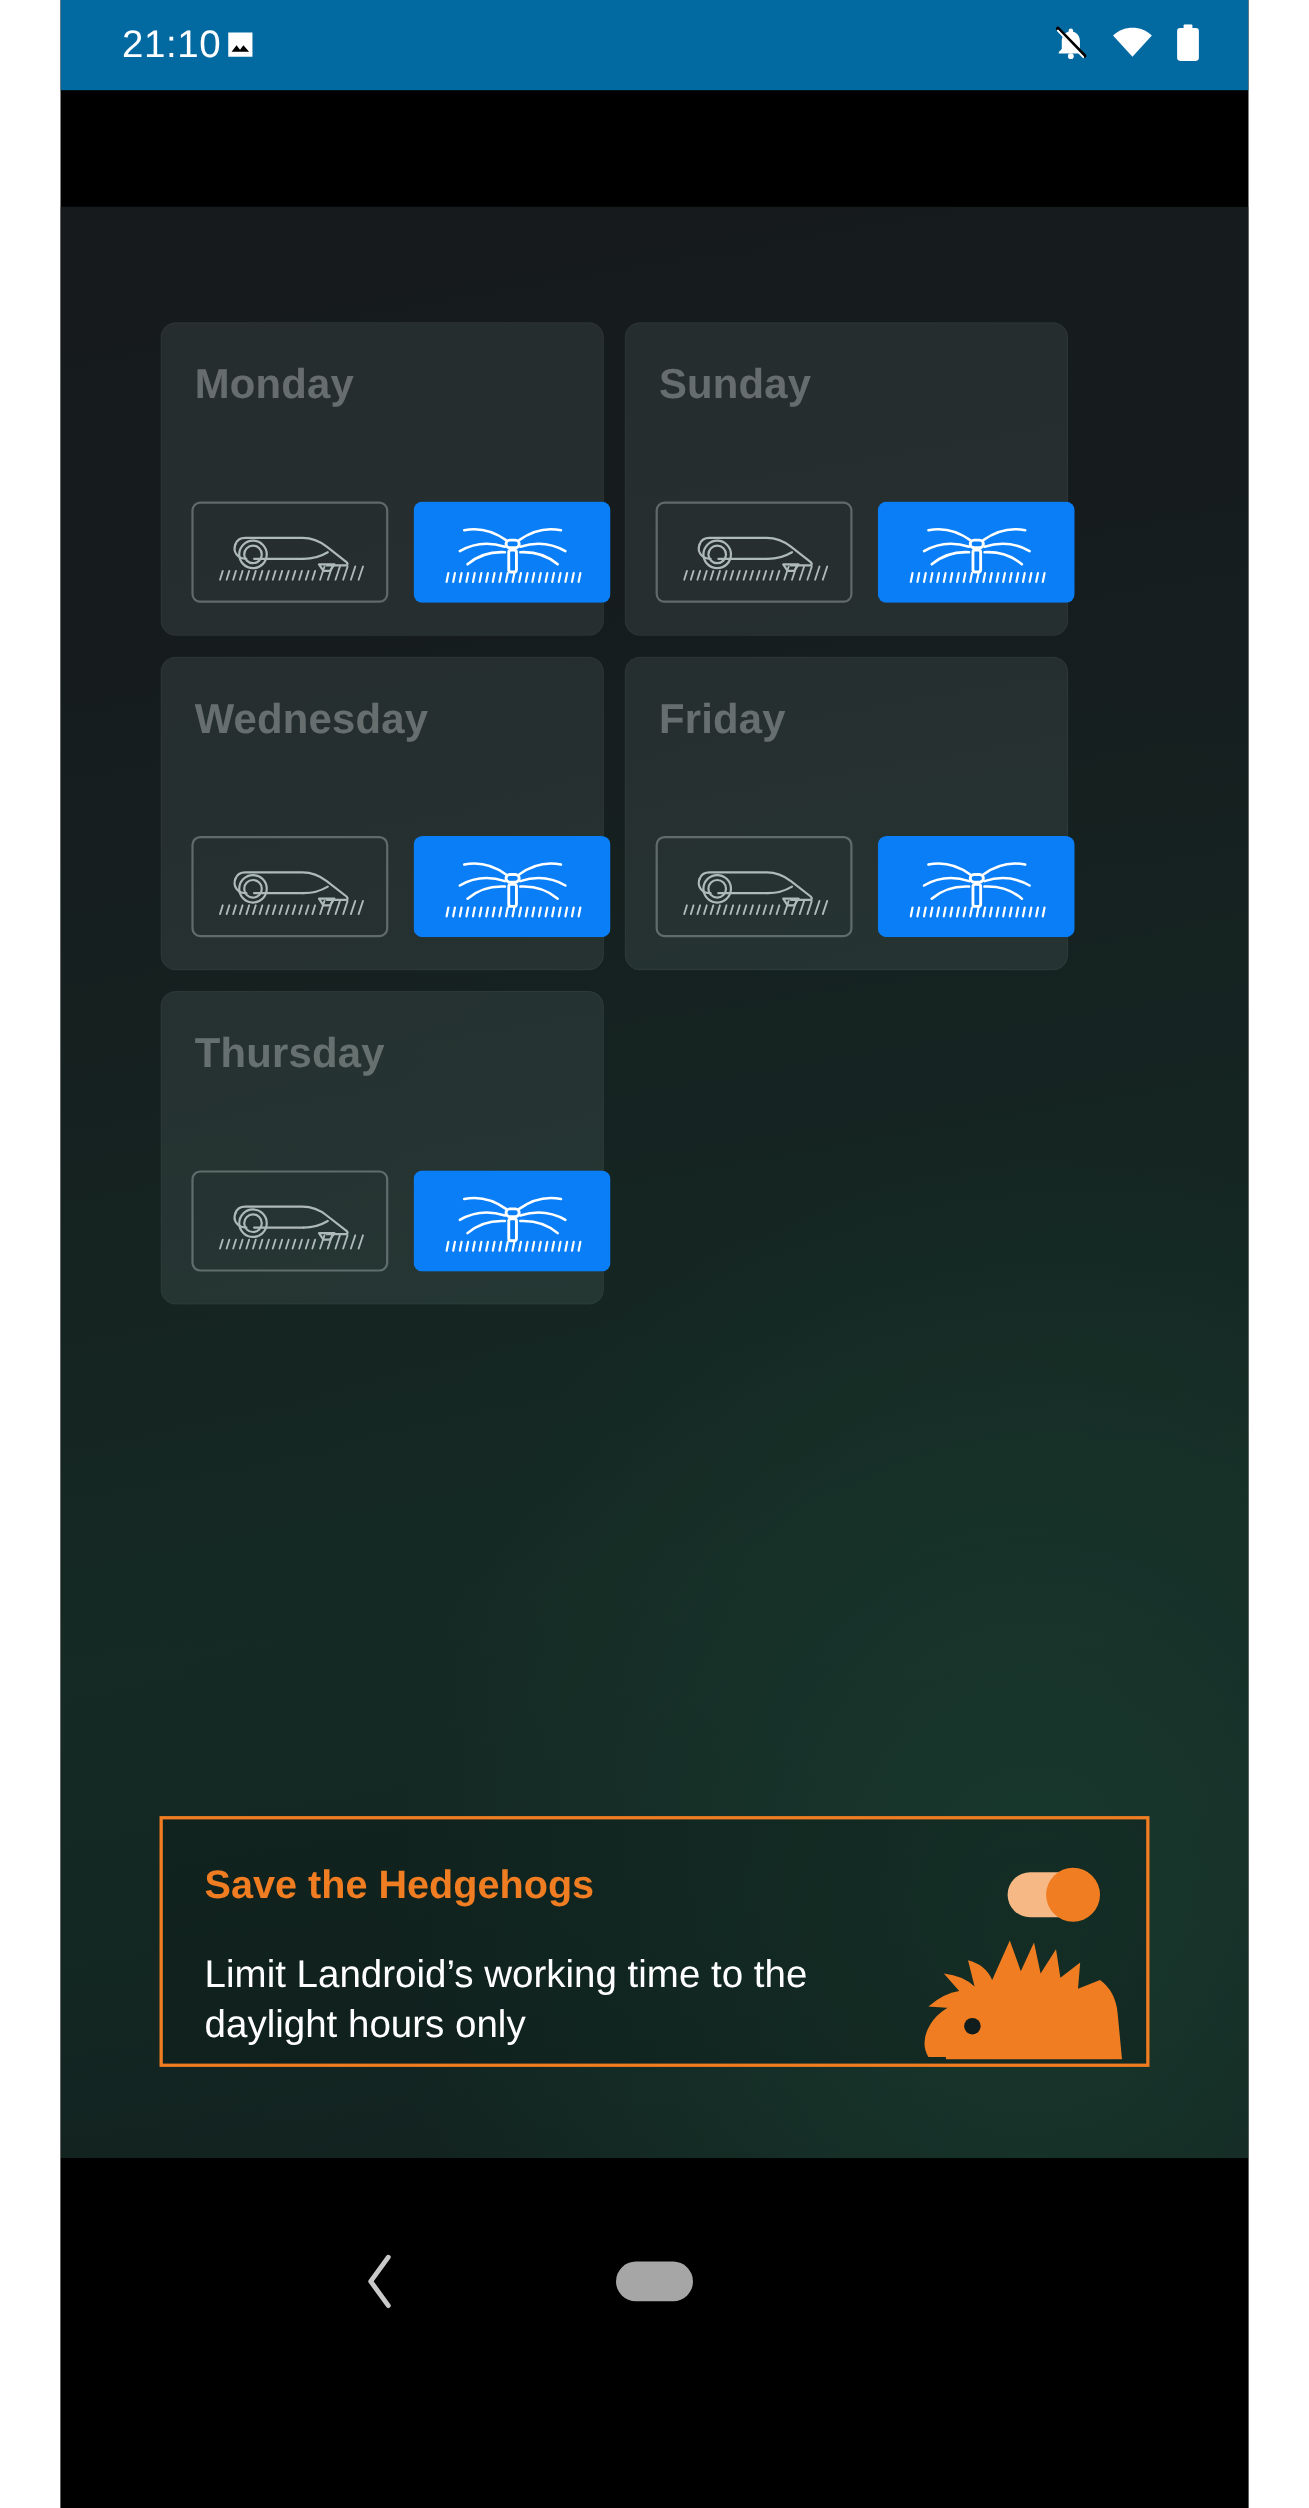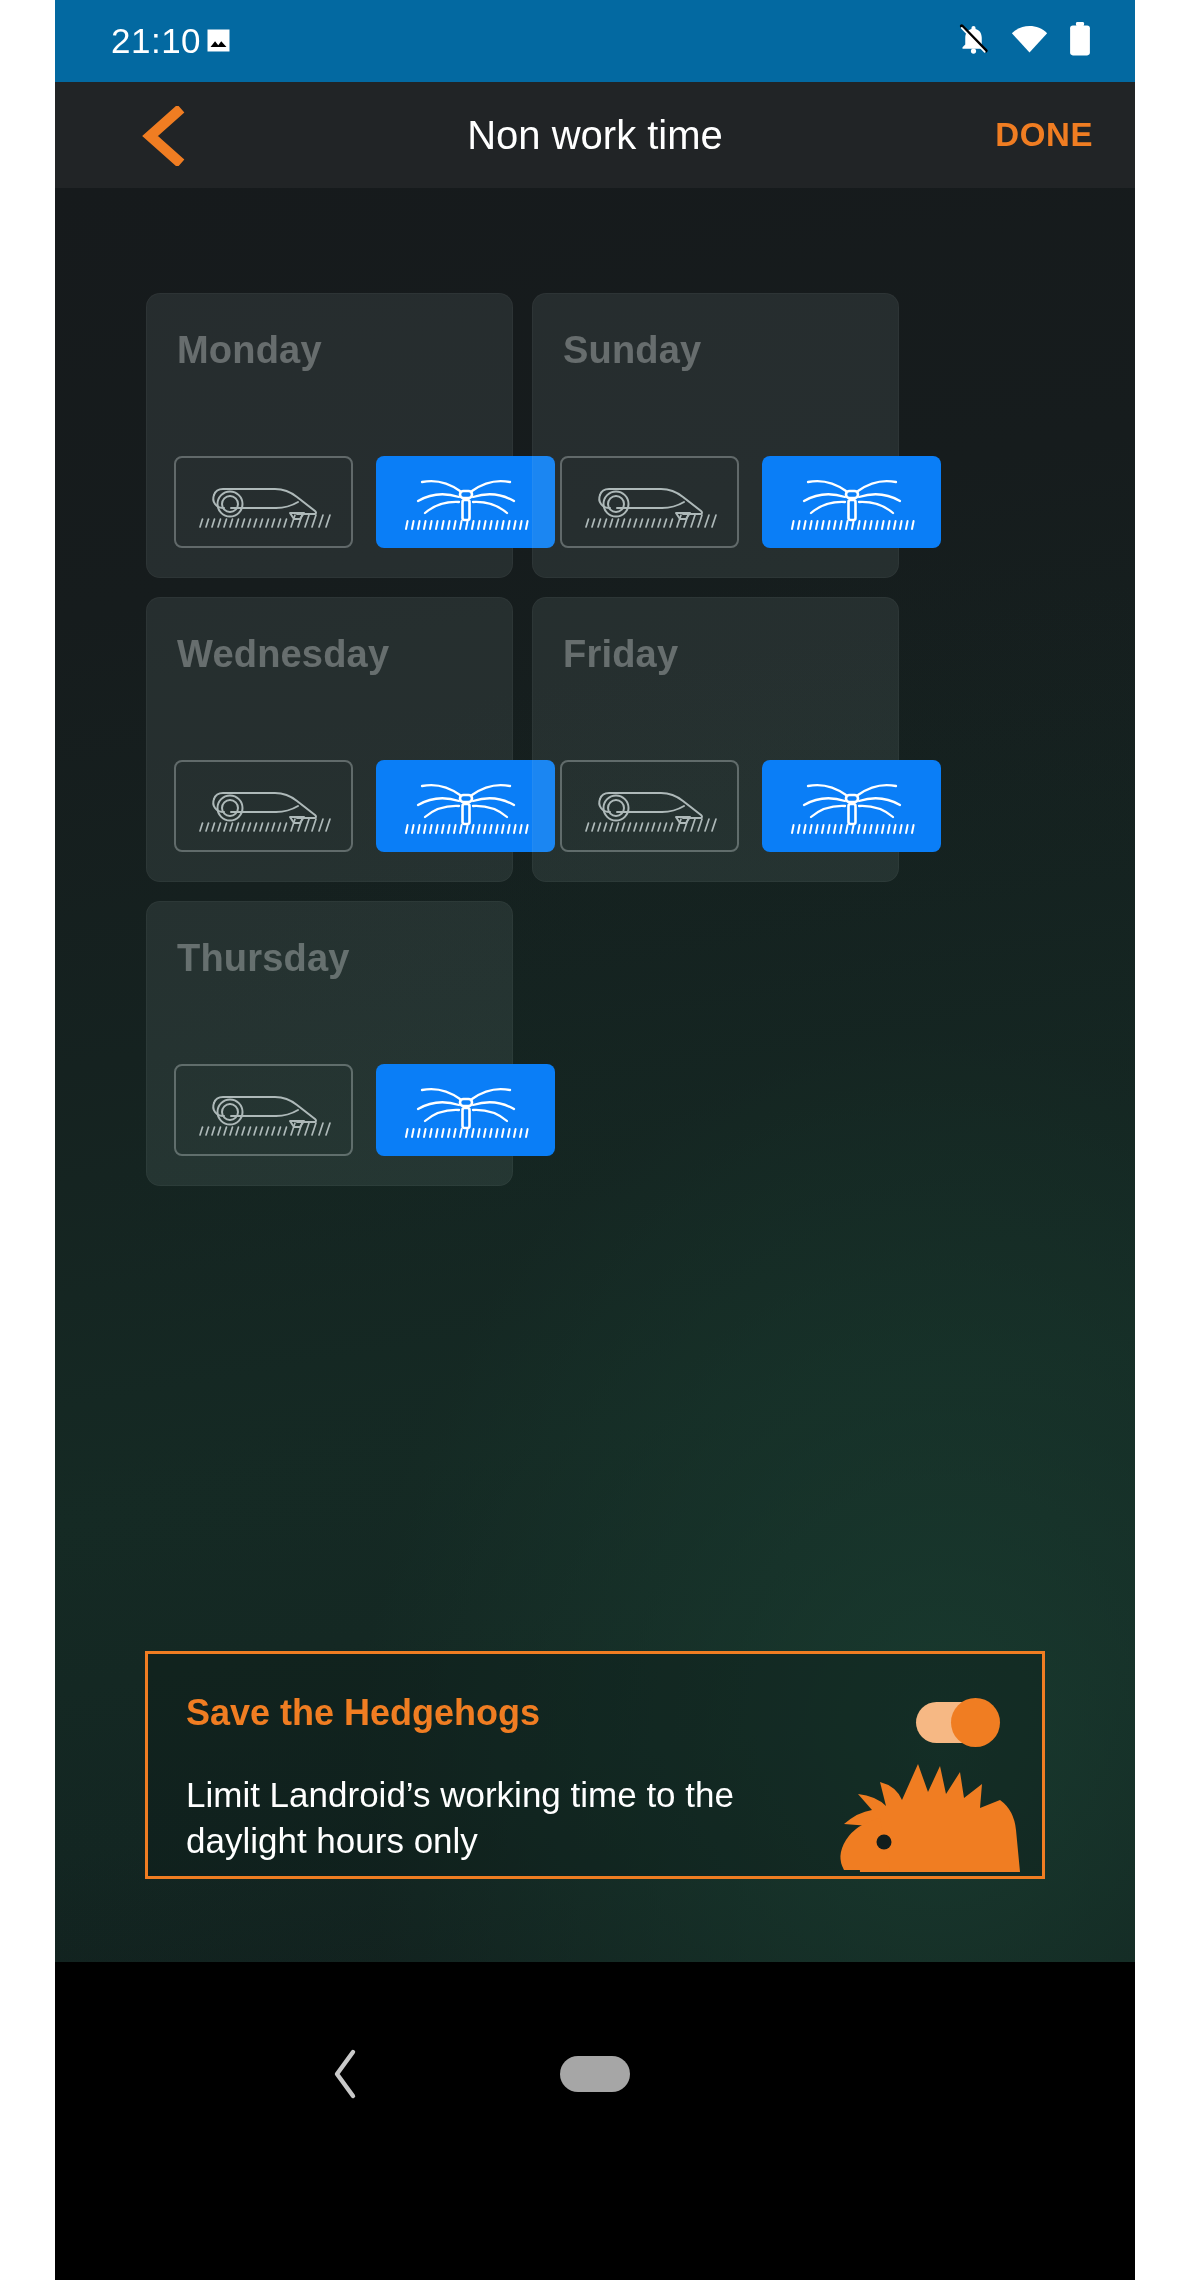--- a/index.html
+++ b/index.html
@@ -125,20 +125,21 @@
     flex-wrap: wrap;
     gap: 19px 19px;
   }
   .day-card {
     position: relative;
     width: 367px;
     height: 285px;
     border-radius: 14px;
     background: rgba(190, 205, 205, 0.10);
     box-shadow: inset 0 0 0 1px rgba(255,255,255,0.035);
+    padding-left: 36px;
   }
   .day-name {
     position: absolute;
     left: 31px;
     top: 36px;
     font-size: 38px;
     font-weight: bold;
     color: rgba(236, 240, 241, 0.33);
     letter-spacing: 0.2px;
   }
@@ -294,29 +295,20 @@
 
       <span class="sb-ico">
         <svg width="22" height="34" viewBox="0 0 14 22" aria-hidden="true">
           <rect fill="#ffffff" x="4.4" y="0" width="5.2" height="2.6" rx="0.8"></rect>
           <rect fill="#ffffff" x="0.6" y="2.2" width="12.8" height="19.4" rx="1.8"></rect>
         </svg>
       </span>
     </div>
   </div>
 
-  <div class="appbar">
-    <div class="back-chevron">
-      <svg width="56" height="60" viewBox="0 0 28 30" aria-hidden="true">
-        <path fill="none" stroke="#f07d22" stroke-width="5.2" stroke-linecap="square" stroke-linejoin="miter" d="M21 3 L7.5 15 L21 27"></path>
-      </svg>
-    </div>
-    <div class="appbar-title">Non work time</div>
-    <div class="done-btn">DONE</div>
-  </div>
 
   <div class="content">
 
     <div class="day-grid">
 
       <div class="day-card">
         <div class="day-name">Monday</div>
         <div class="mode-row">
           <div class="mode-btn mow">
             <svg width="140" height="62" viewBox="0 0 140 62" aria-hidden="true">

